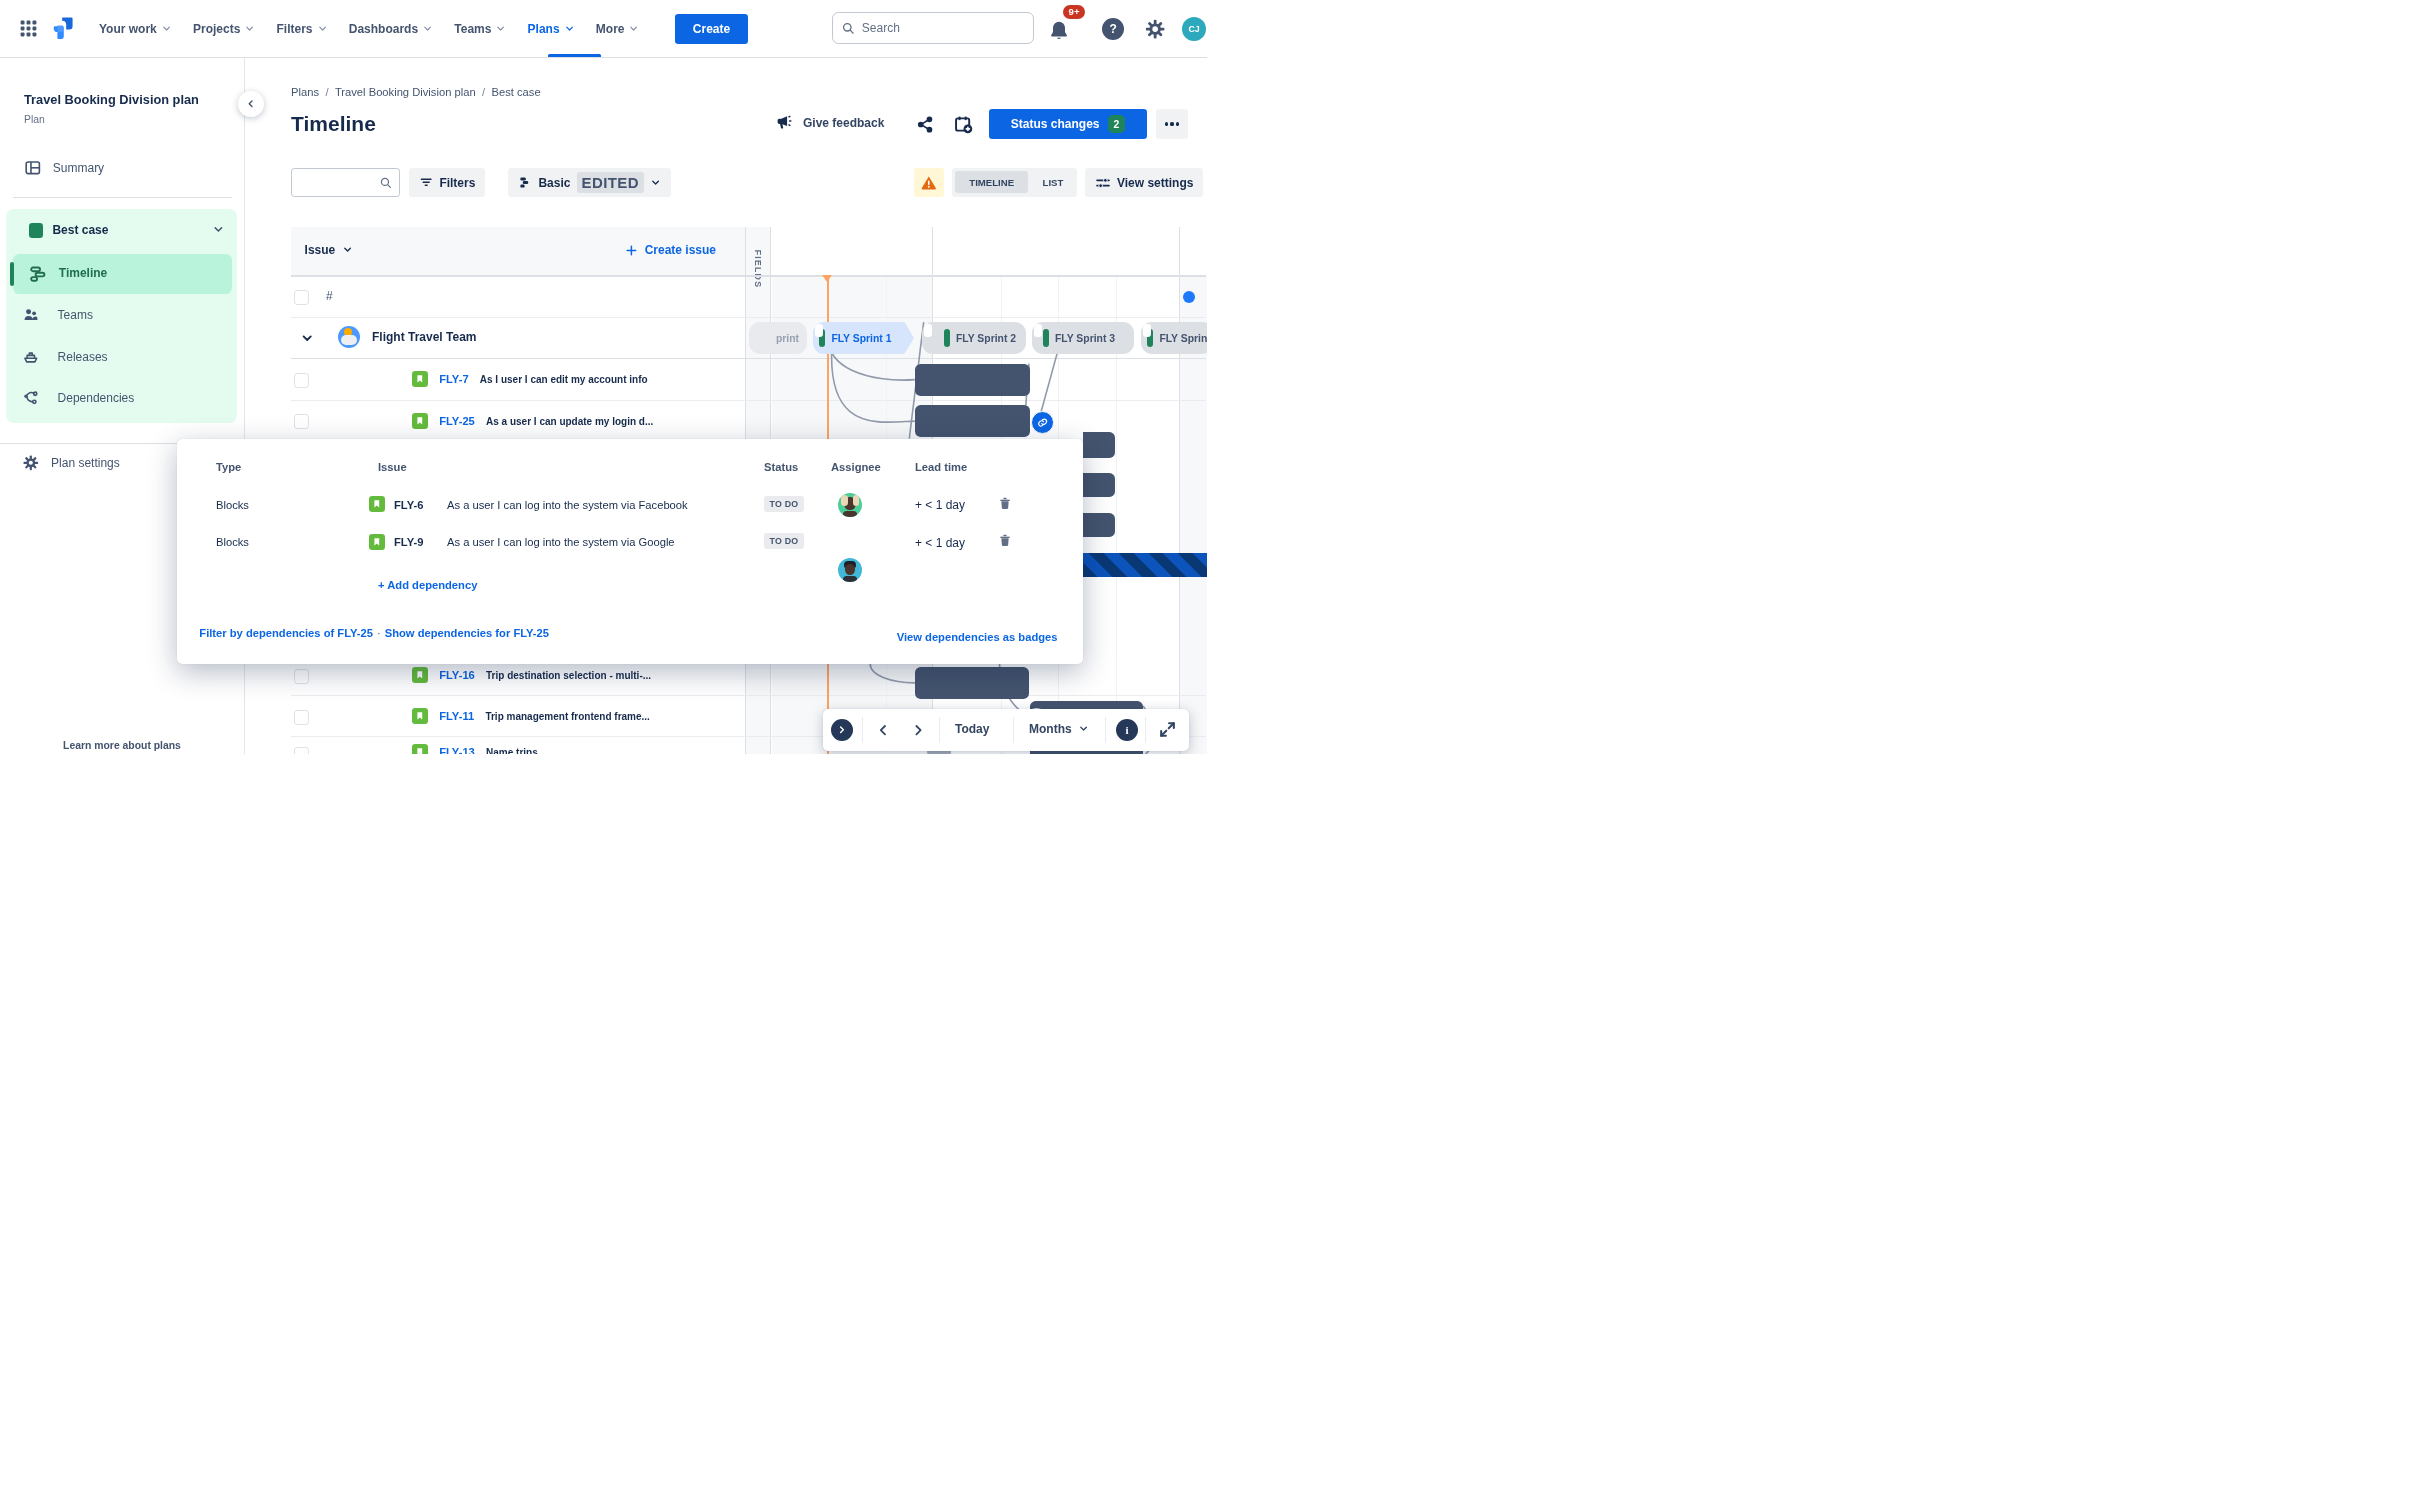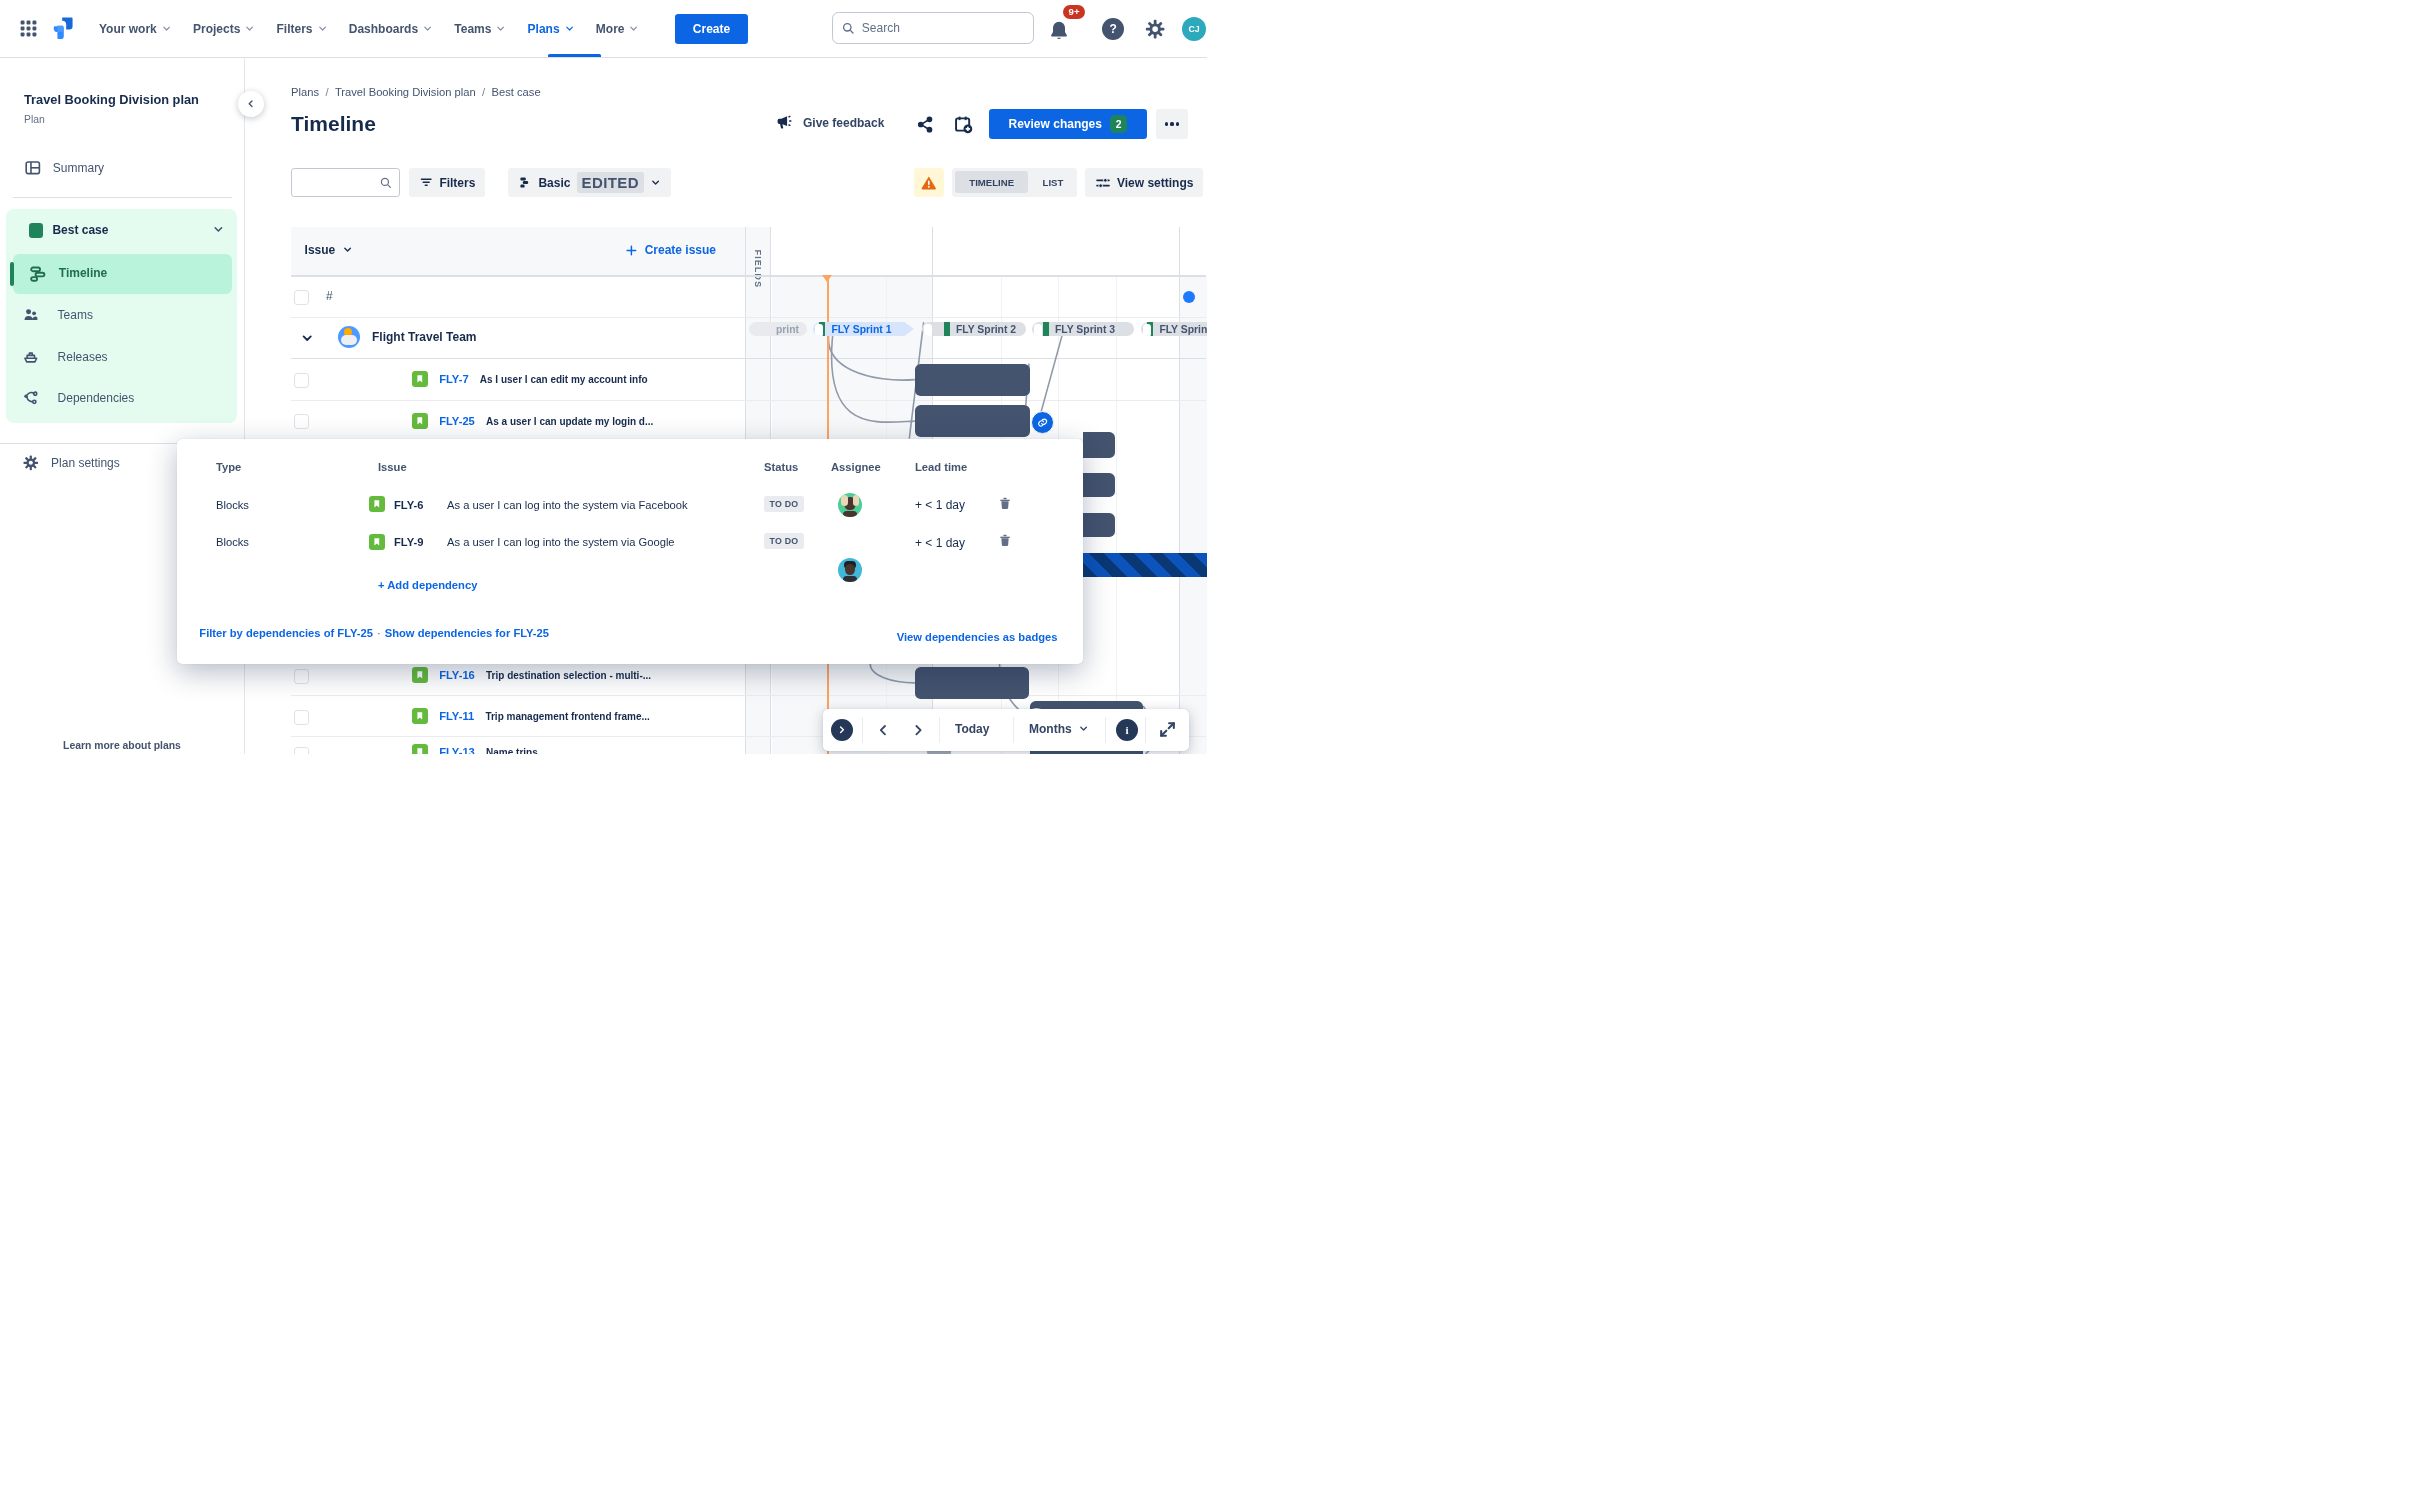--- a/index.html
+++ b/index.html
@@ -43,21 +43,21 @@
   .lozenge{background:#DCDFE4;color:#44546F;font-size:15px;font-weight:700;letter-spacing:0.4px;
            border-radius:2.4px;padding:2.4px 4.8px;}
   
   .hline{position:absolute;height:0.8px;background:#EBECF0;}
   .checkbox{display:inline-block;width:12.8px;height:12.8px;border:1.6px solid #DFE1E6;border-radius:3.2px;background:#fff;}
   .issue-key{color:#0C66E4;font-size:11.2px;font-weight:600;cursor:pointer;white-space:nowrap;}
   .issue-sum{color:#172B4D;font-size:10px;font-weight:600;white-space:nowrap;}
   .story-ic{width:16px;height:16px;border-radius:3.2px;background:#63BA3C;display:inline-flex;
             align-items:center;justify-content:center;flex:none;}
   
-  .sprint{position:absolute;top:322px;height:14px;border-radius:11px;display:flex;align-items:center;
+  .sprint{position:absolute;top:322px;height:32px;border-radius:11px;display:flex;align-items:center;
           font-size:10.4px;font-weight:700;overflow:hidden;box-sizing:border-box;}
   .sprint .gp{width:5.6px;height:17.6px;border-radius:3.2px;background:#1F845A;flex:none;margin-right:6.4px;}
   .sprint .wn{position:absolute;left:2.4px;top:2.4px;width:7.2px;height:12.8px;border-radius:3.2px;background:#fff;}
   .gbar{position:absolute;background:#44546F;border-radius:5.6px;}
   .linkbadge{position:absolute;border-radius:50%;display:flex;align-items:center;justify-content:center;}
   
   .popup{position:absolute;left:177px;top:439px;width:906px;height:225px;background:#fff;border-radius:4.8px;
          box-shadow:0 8px 29px rgba(9,30,66,.3), 0 0 0.8px rgba(9,30,66,.25);z-index:30;}
   .pop-h{position:absolute;font-size:11.2px;font-weight:700;color:#44546F;top:22.3px;}
   .pop-cell{position:absolute;font-size:11.2px;color:#172B4D;}
@@ -301,21 +301,21 @@
       <g fill="none" stroke="#172B4D" stroke-width="2.2">
         <rect x="3.5" y="5" width="15" height="14" rx="2"></rect>
         <line x1="7.5" y1="3" x2="7.5" y2="7"></line>
         <line x1="14.5" y1="3" x2="14.5" y2="7"></line>
       </g>
       <circle cx="17" cy="17" r="5" fill="#172B4D"></circle>
       <path d="M17 14.5v5M14.5 17h5" stroke="#fff" stroke-width="1.8"></path>
     </svg>
 
   <div class="btn-primary abs" style="left:989px;top:109px;width:158px;height:30px;gap:8px;">
-    <span>Review changes</span>
+    <span>Status changes</span>
     <span style="background:#1F845A;border-radius:4.8px;min-width:17.6px;height:17.6px;display:flex;align-items:center;justify-content:center;font-size:10.4px;">2</span>
   </div>
   <div class="abs" style="left:1156px;top:109px;width:32px;height:30px;background:#F1F2F4;border-radius:3.2px;display:flex;align-items:center;justify-content:center;gap:2.4px;cursor:pointer;">
     <span style="width:3.2px;height:3.2px;border-radius:50%;background:#172B4D;"></span>
       <span style="width:3.2px;height:3.2px;border-radius:50%;background:#172B4D;"></span>
       <span style="width:3.2px;height:3.2px;border-radius:50%;background:#172B4D;"></span>
   </div>
 
   <div class="abs" style="left:291px;top:168px;width:109px;height:29px;border:1.6px solid #C1C7D0;border-radius:3.2px;box-sizing:border-box;display:flex;align-items:center;justify-content:flex-end;padding-right:6.4px;">
     <svg width="13.6" height="13.6" viewBox="0 0 24 24">

